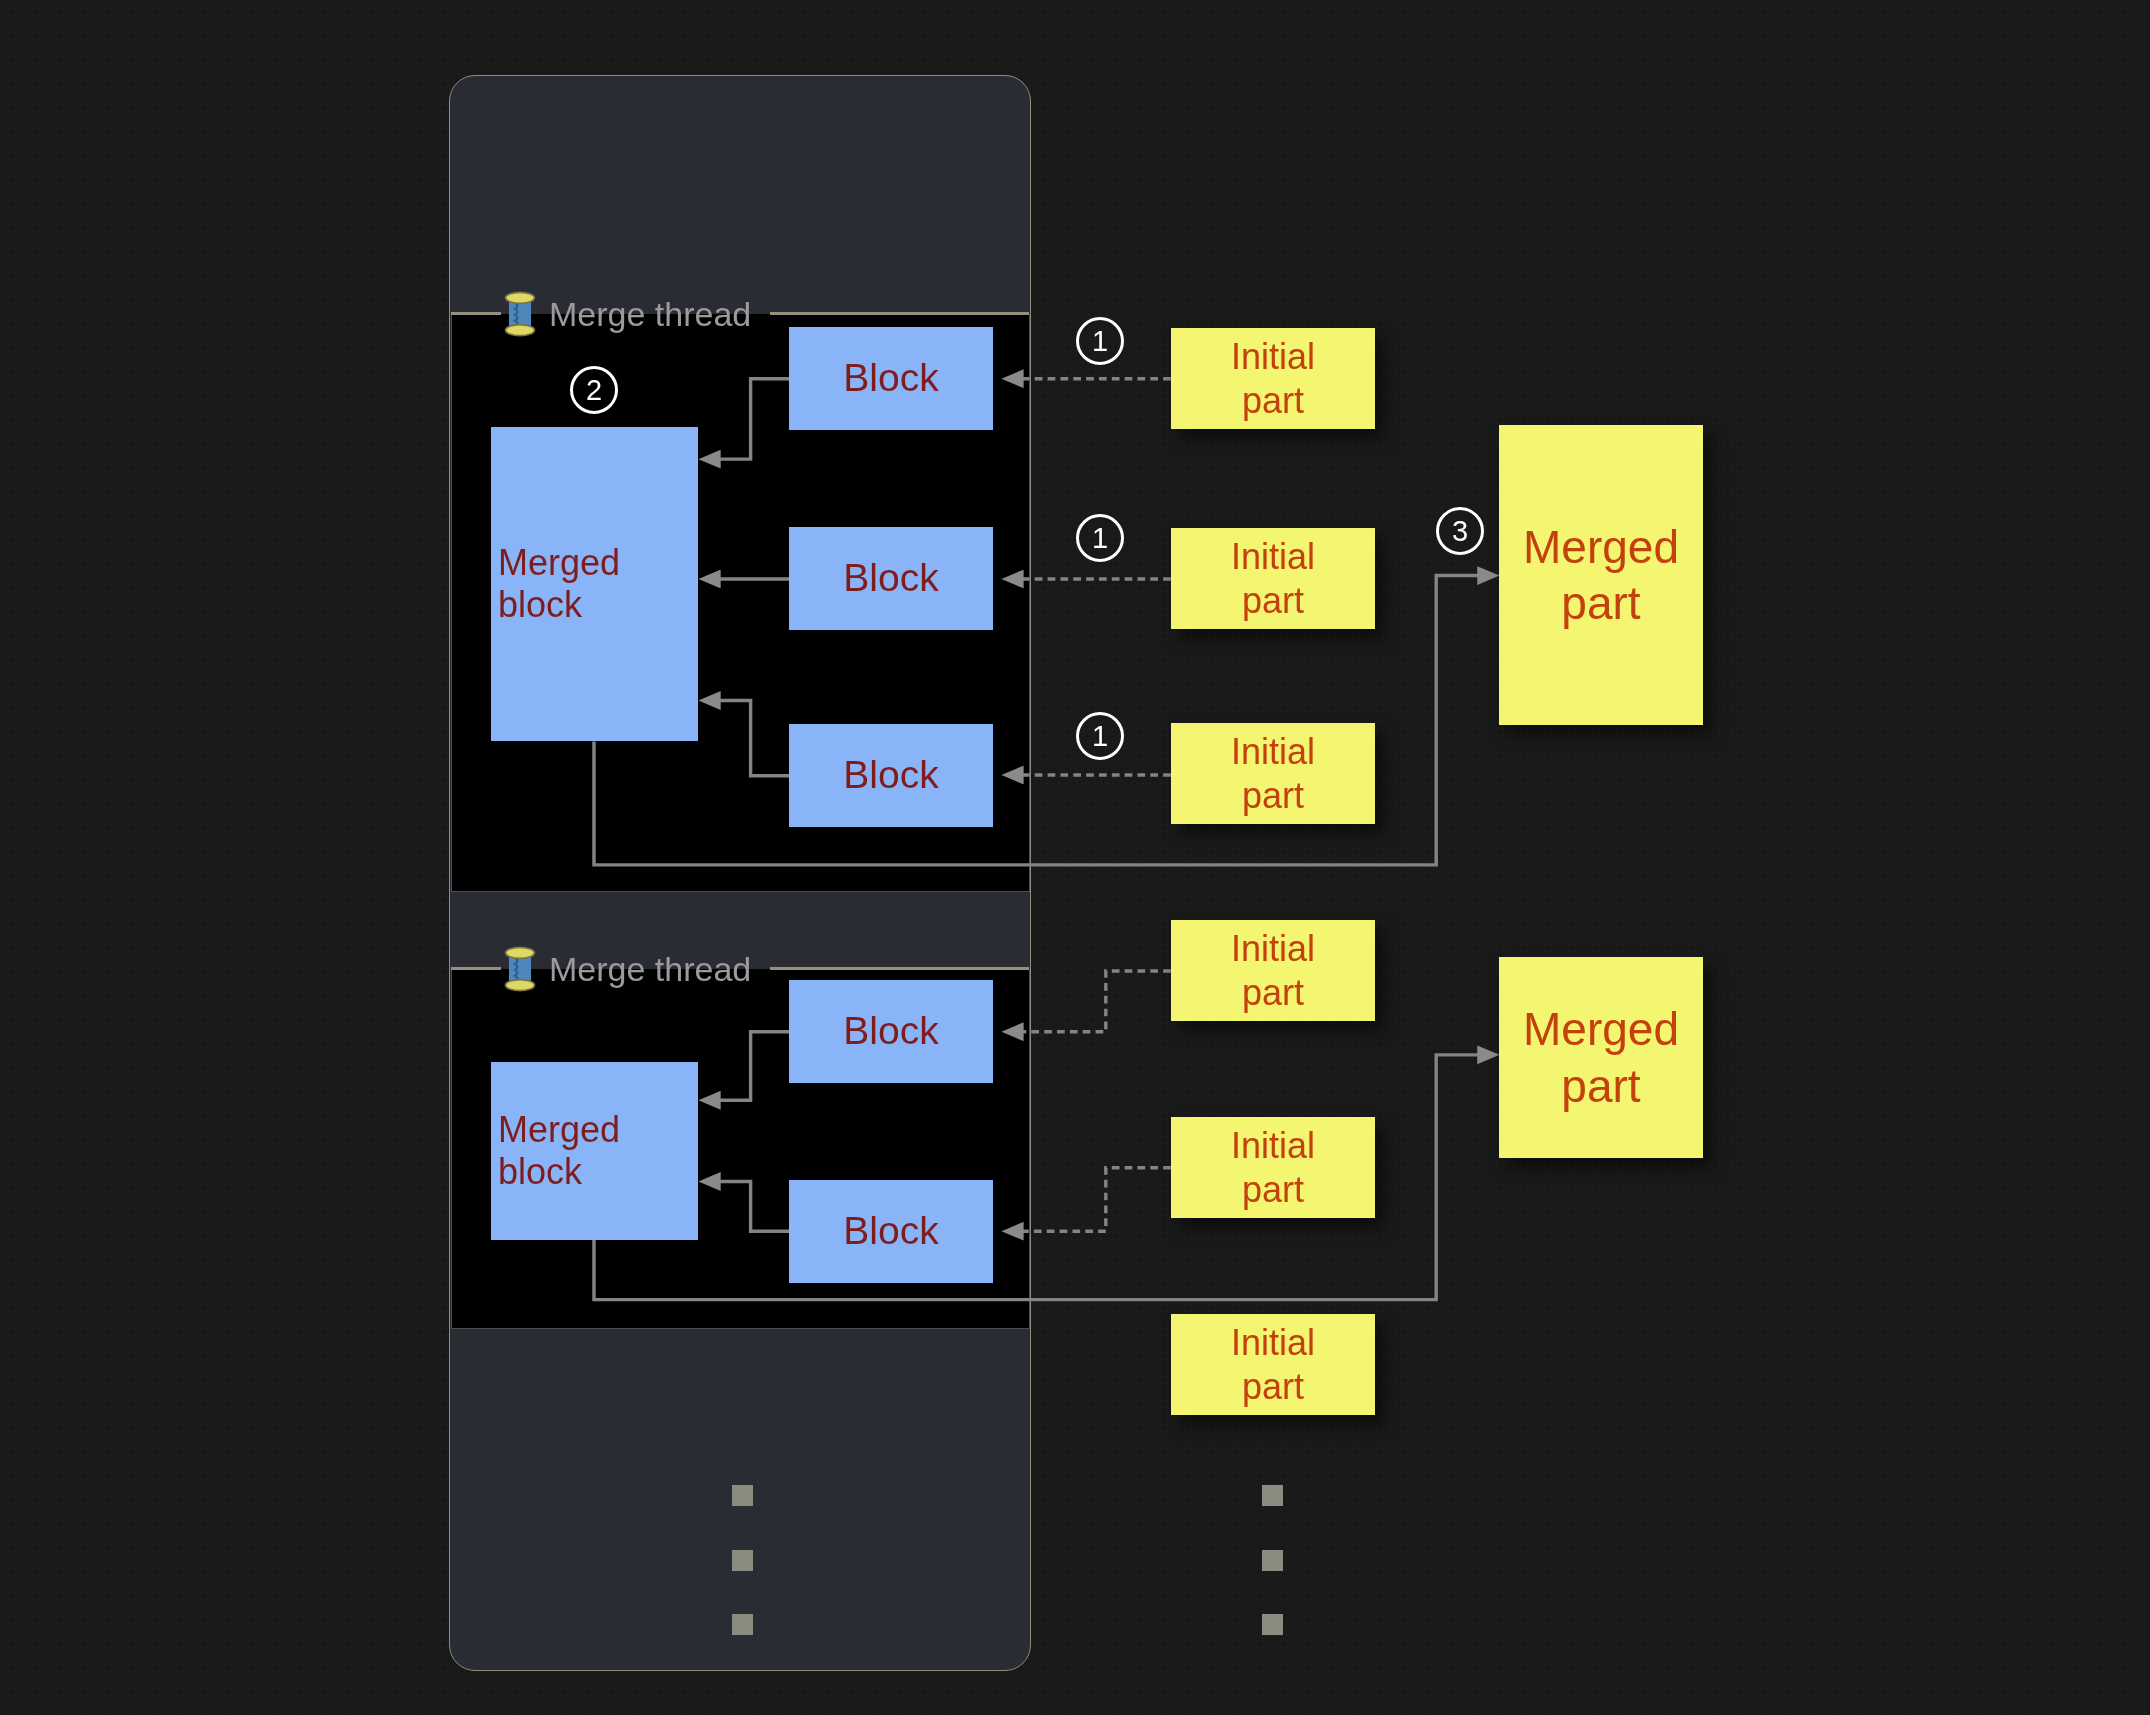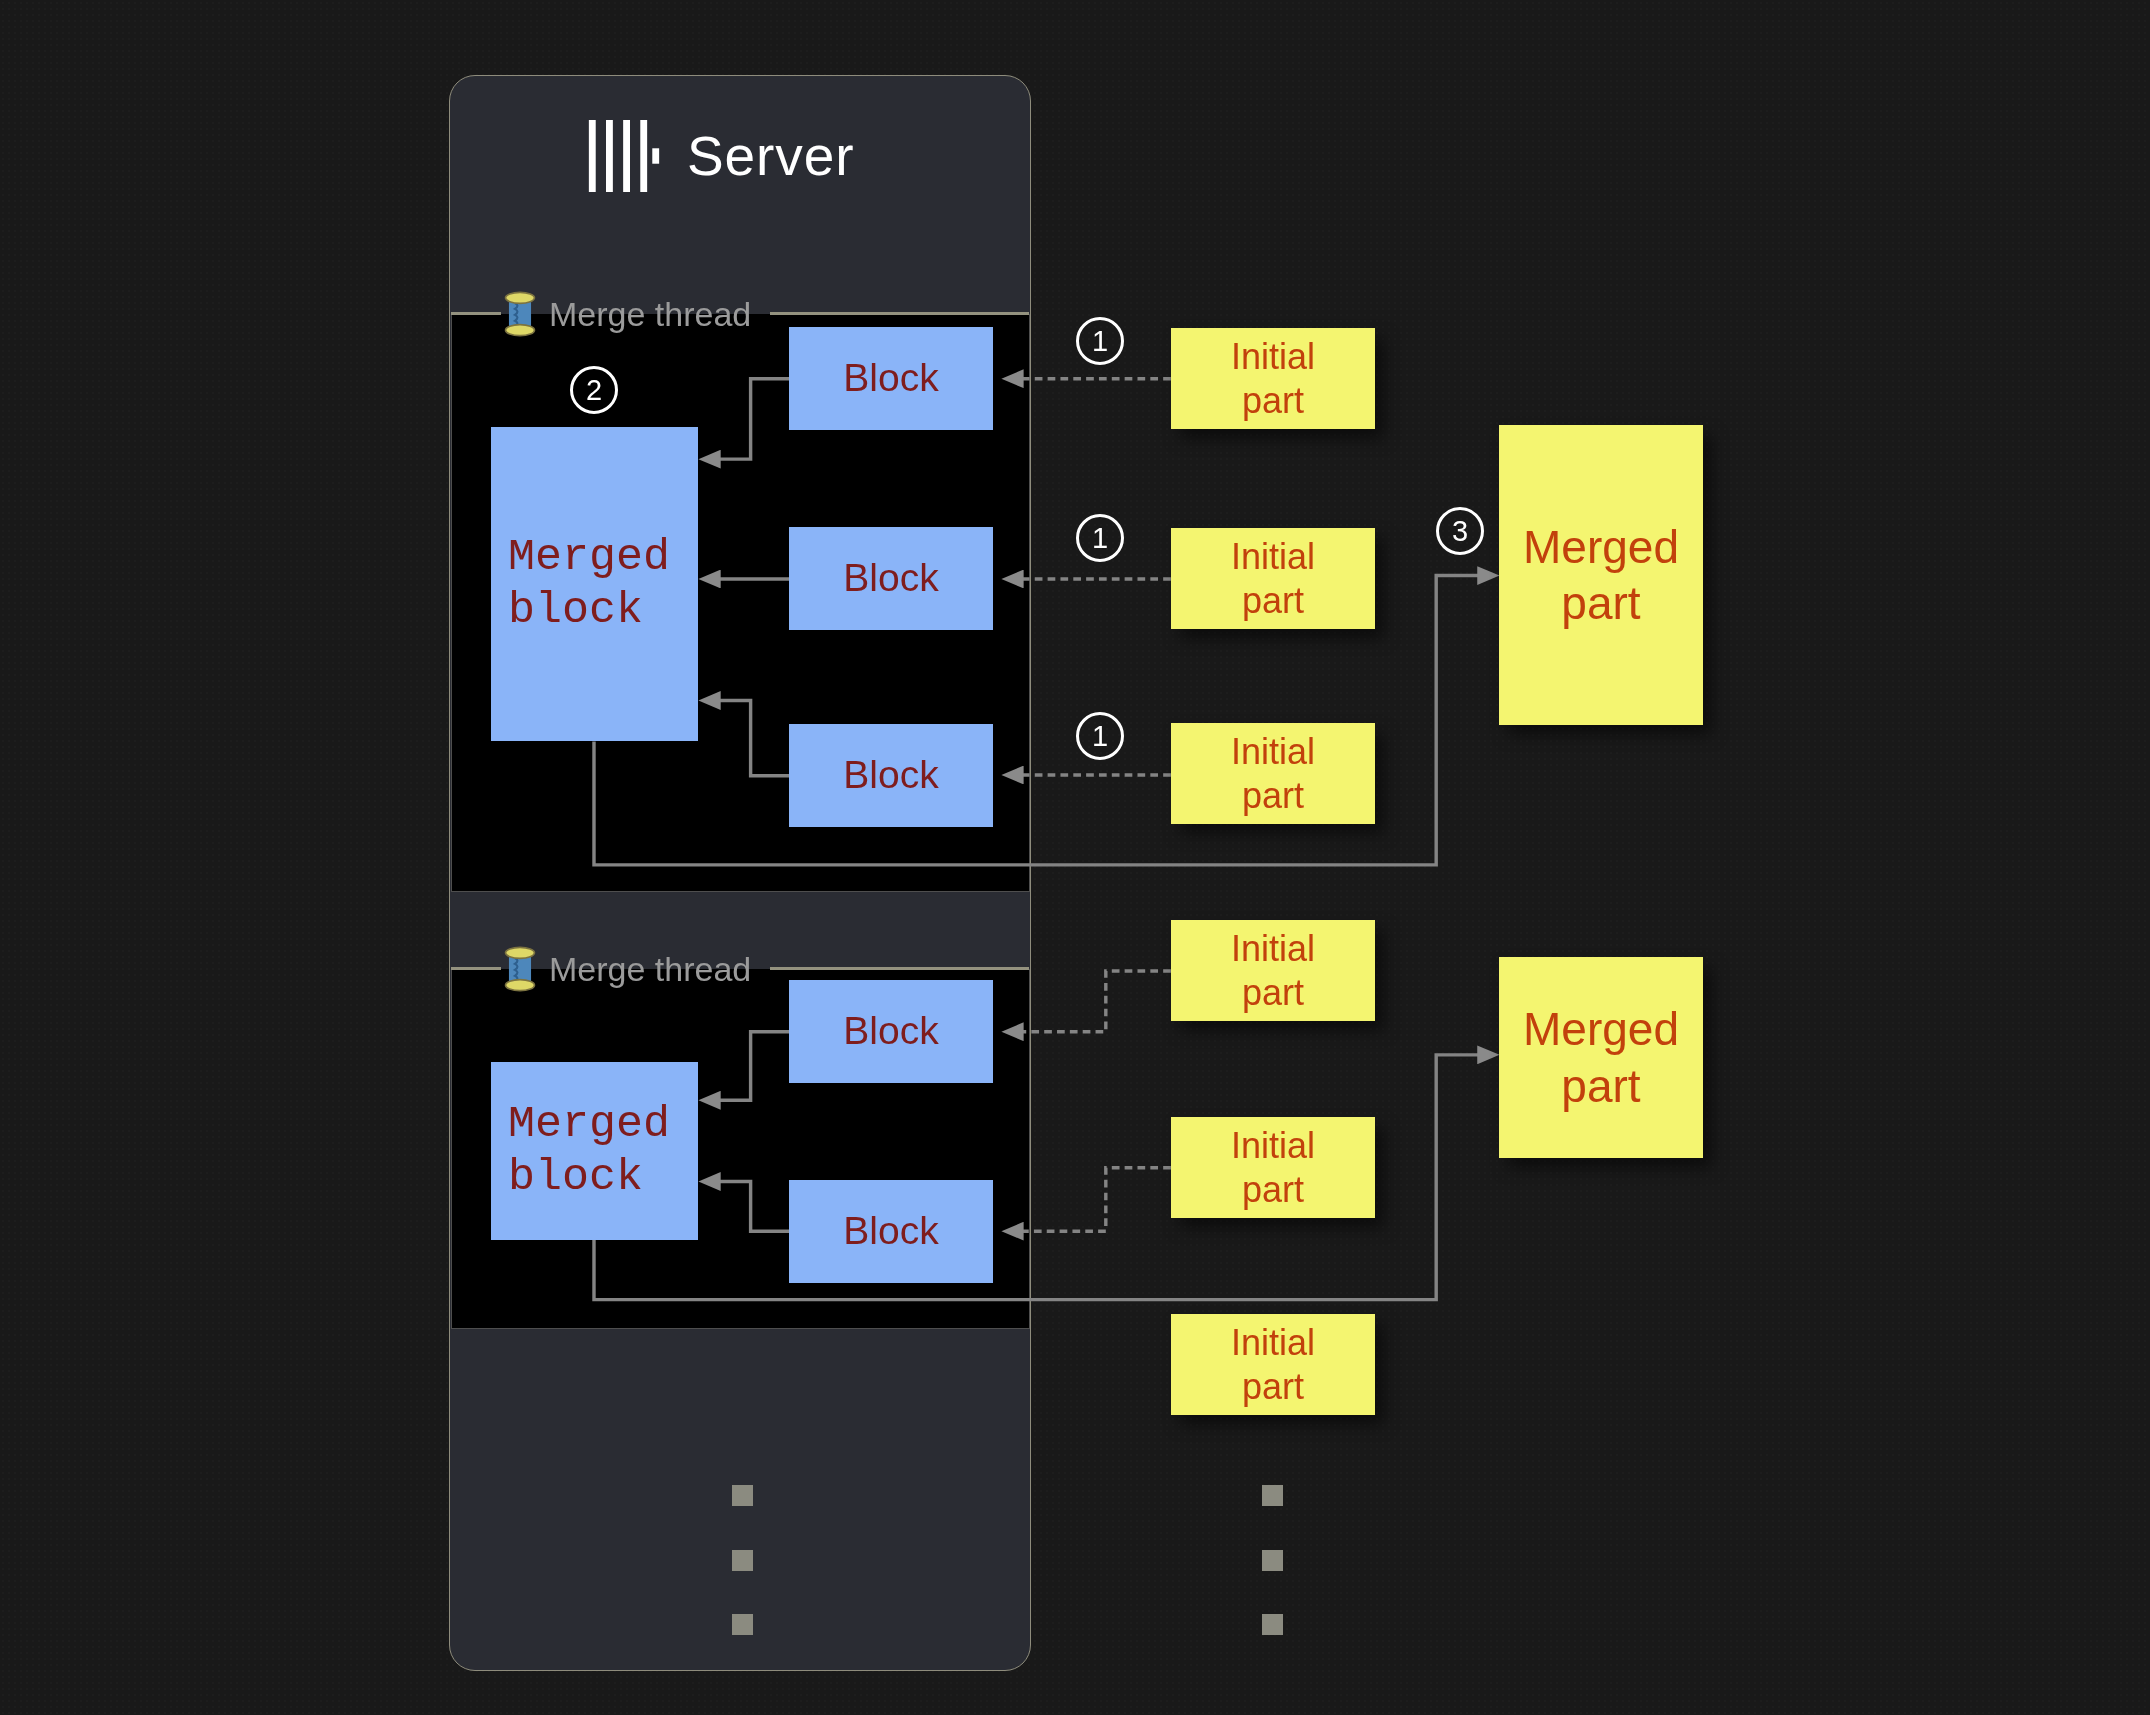--- a/index.html
+++ b/index.html
@@ -25,21 +25,21 @@
     border:1.7px solid #4e4e4e;border-top:none;box-sizing:border-box;
   }
   .seg{height:2.6px;background:#94927f;}
   .thread-label{display:flex;align-items:center;gap:12px;height:48px;}
   .thread-label span.lbl{color:#9b9b9b;font-size:34px;white-space:nowrap;}
   
   .bluebox{
     background:#8ab4f8;color:#7f1d1d;display:flex;align-items:center;justify-content:center;
     text-align:left;font-size:39px;line-height:1.18;
   }
-  .mblock{font-size:45px;padding:0 17px;box-sizing:border-box;font-family:Liberation Mono, monospace;}
+  .mblock{font-size:36px;padding:0 7px;box-sizing:border-box;}
   .part{
     background:#f4f570;color:#c2410c;display:flex;align-items:center;justify-content:center;
     text-align:center;font-size:36px;line-height:1.22;padding:0 24px;box-sizing:border-box;
     box-shadow:8.6px 10.3px 15.4px rgba(0,0,0,0.55);
   }
   .mpart{font-size:46px;}
   
   .badge{
     width:48px;height:48px;border:3.4px solid #ffffff;border-radius:50%;
     color:#ffffff;font-size:29px;display:flex;align-items:center;justify-content:center;
@@ -87,30 +87,20 @@
       <path d="M922 1205 H877 V1285 H840" marker-end="url(#ah)"></path>
       <path d="M922 1438 H877 V1380 H840" marker-end="url(#ah)"></path>
 
       <path d="M1368 1134 H1292 V1205 H1194" stroke-dasharray="9 6" marker-end="url(#ah)"></path>
       <path d="M1368 1364 H1292 V1438 H1194" stroke-dasharray="9 6" marker-end="url(#ah)"></path>
 
       <path d="M694 1448 V1518 H1678 V1232 H1728" marker-end="url(#ah)"></path>
     </g>
   </svg>
 
-  <div class="abs server-header z10">
-    <svg width="72" height="72" viewBox="0 0 82 84">
-      <rect x="0" y="0" width="8" height="84" fill="#ffffff"></rect>
-      <rect x="20" y="0" width="8" height="84" fill="#ffffff"></rect>
-      <rect x="40" y="0" width="8" height="84" fill="#ffffff"></rect>
-      <rect x="60" y="0" width="8" height="84" fill="#ffffff"></rect>
-      <rect x="74" y="33" width="8" height="18" fill="#ffffff"></rect>
-    </svg>
-    <span class="server-title">Server</span>
-  </div>
 
   <div class="abs thread-label z10" style="left:503px;top:290px;">
     <svg width="34" height="46" viewBox="0 0 40 54">
       <rect x="7" y="8" width="26" height="38" rx="4" fill="#4d87bb"></rect>
       <path d="M14 14 q6 3 0 7 q6 3 0 7 q6 3 0 7 q6 3 0 6" stroke="#2e5f8e" stroke-width="2.5" fill="none"></path>
       <ellipse cx="20" cy="8" rx="17" ry="6.5" fill="#ded867" stroke="#7c7340" stroke-width="2"></ellipse>
       <ellipse cx="20" cy="46" rx="17" ry="6.5" fill="#ded867" stroke="#7c7340" stroke-width="2"></ellipse>
     </svg>
     <span class="lbl">Merge thread</span>
   </div>

